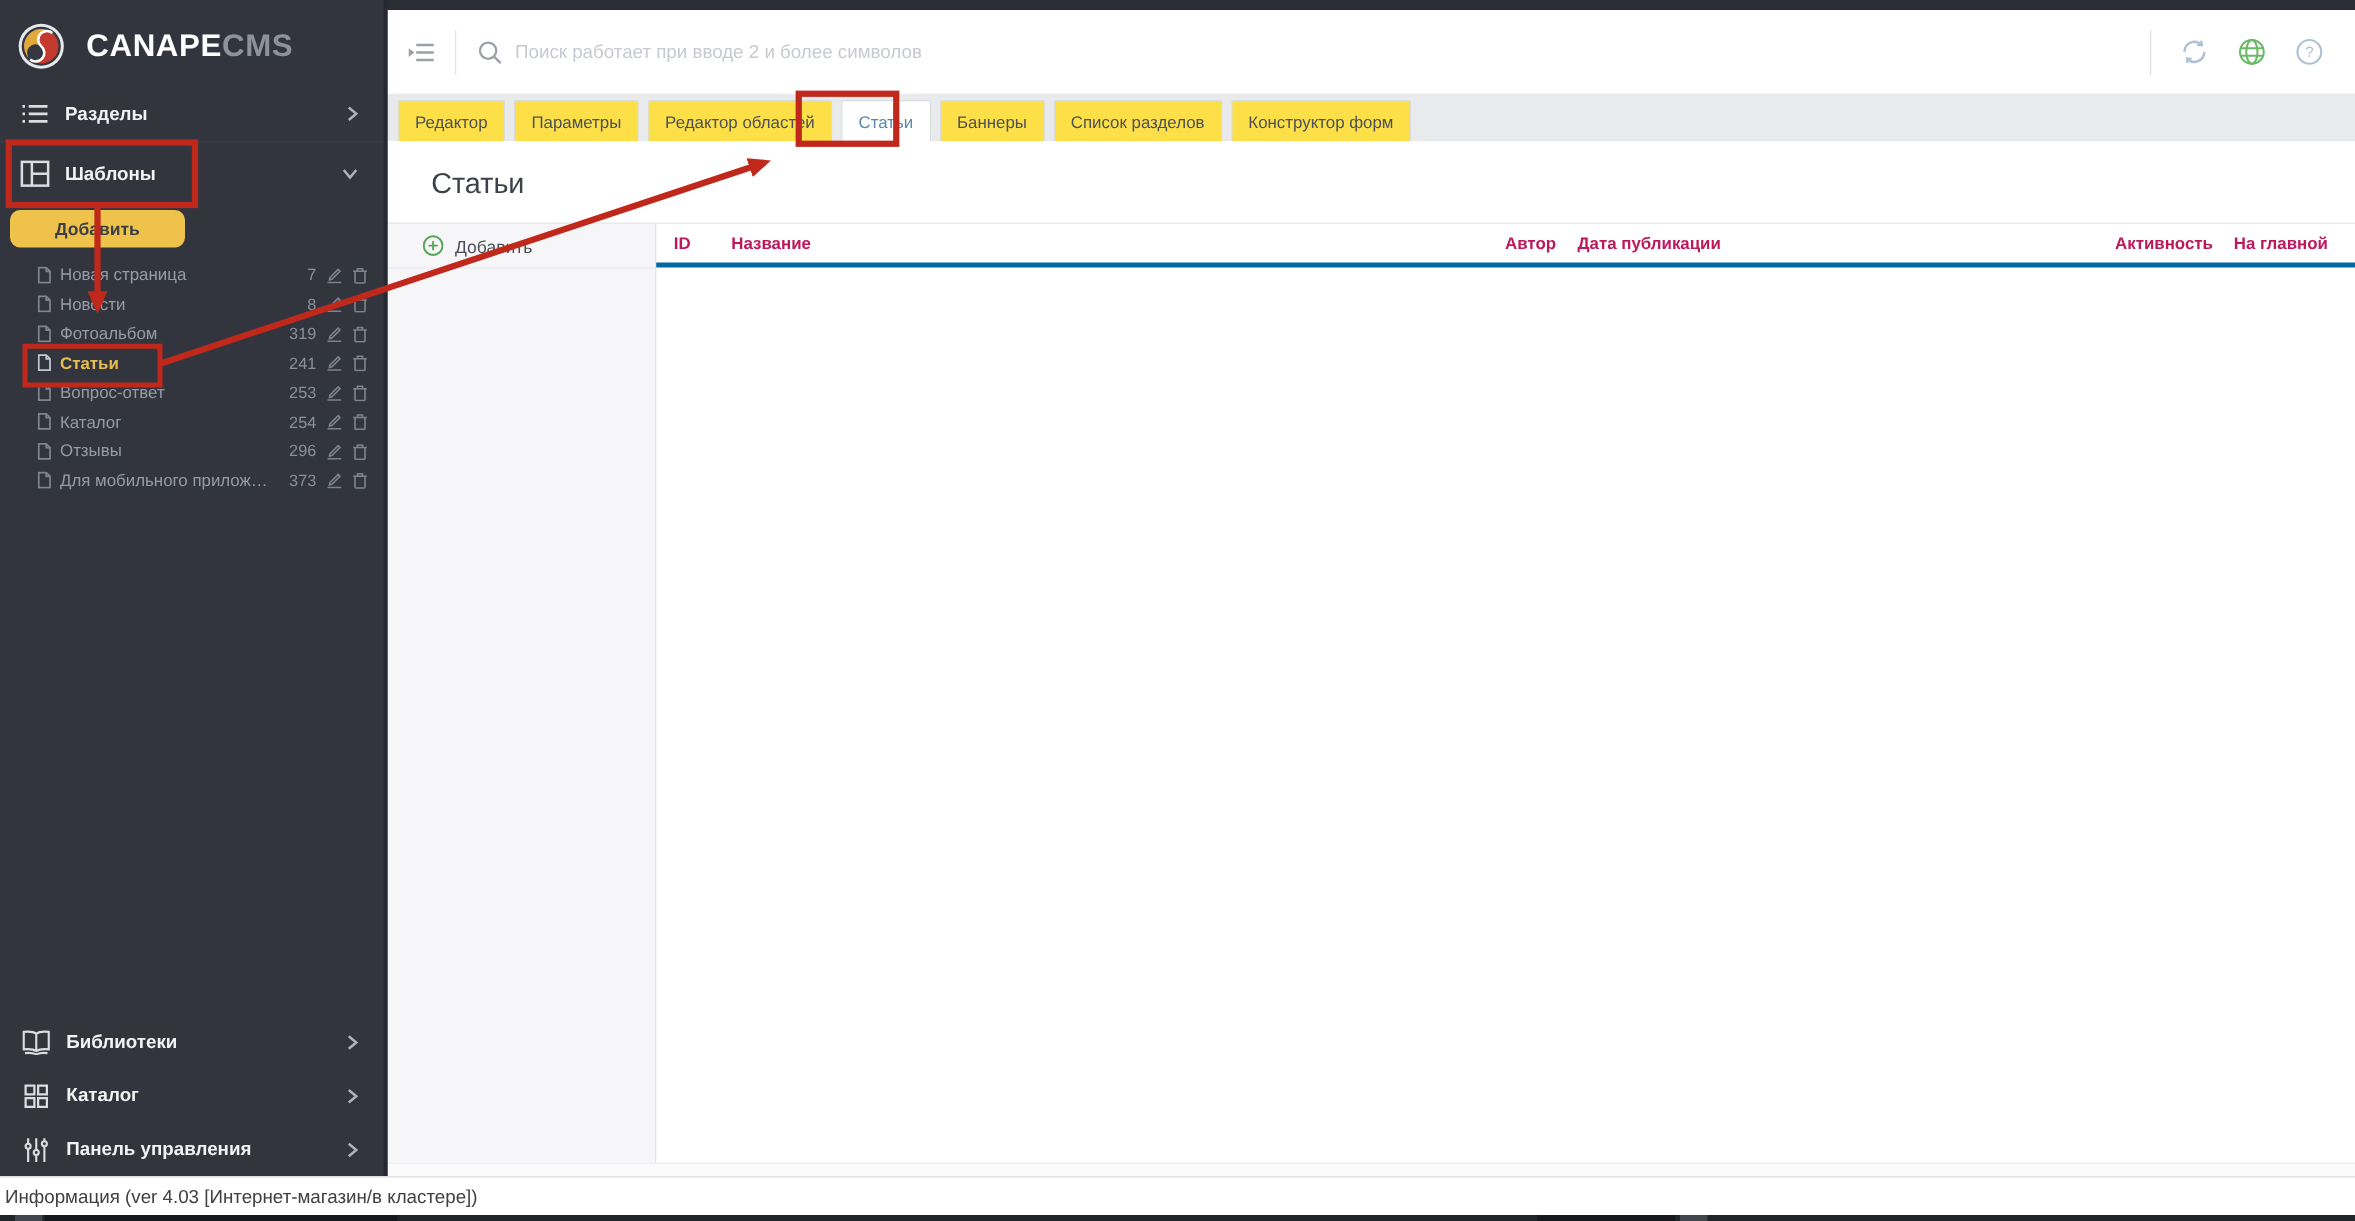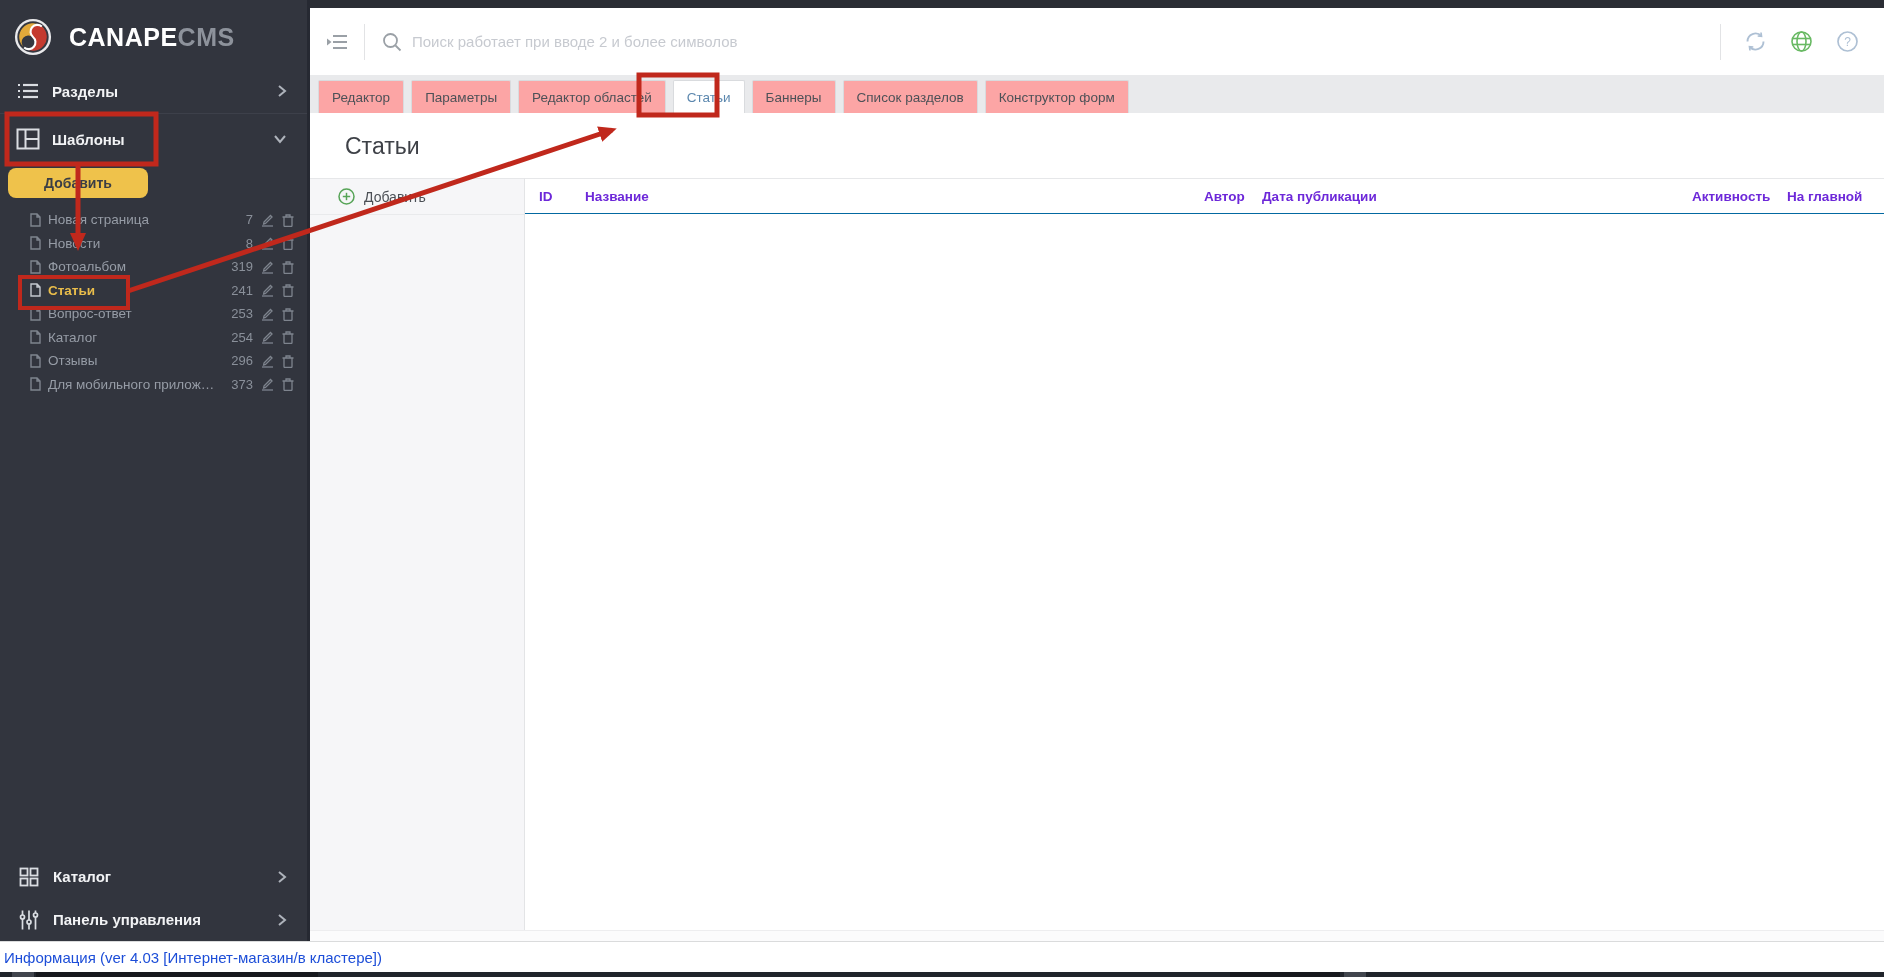--- a/index.html
+++ b/index.html
@@ -78,21 +78,21 @@
   .topbar-right .v-div { margin:0 0 0 0; }
   .icon-btn { margin-left:23px; display:flex; cursor:pointer; }
 
   
   .tabsbar {
     left:310px; top:75px; width:1574px; height:38px; background:#e9eaec;
     display:flex; align-items:flex-end; padding-left:8px;
   }
   .tab {
     height:33px; display:flex; align-items:center; padding:0 13px; margin-right:7px;
-    background:#fca5a5; border:1px solid #d9dbde; border-bottom:none;
+    background:#fde047; border:1px solid #d9dbde; border-bottom:none;
     border-radius:2px 2px 0 0; font-size:13.5px; color:#4d5157; cursor:pointer;
     white-space:nowrap;
   }
   .tab.active { background:#ffffff; color:var(--active-blue); }
 
   
   .content { left:310px; top:113px; width:1574px; height:817px; background:#fff; }
   .page-title { position:absolute; left:35px; top:20px; font-size:23px; font-weight:normal; color:#3e4147; }
   .content-body { position:absolute; left:0; top:65px; right:0; bottom:0; }
   .subpanel {
@@ -102,42 +102,42 @@
   .panel-add-row {
     height:36px; display:flex; align-items:center; padding-left:28px;
     border-bottom:1px solid #e9eaec; cursor:pointer;
   }
   .panel-add-row .plus-icon { display:flex; color:var(--green); }
   .panel-add-row .add-label { margin-left:9px; font-size:14px; color:#4b4f55; }
 
   .table-area { position:absolute; left:215px; top:0; right:0; bottom:0; }
   .thead {
     height:36px; display:flex; align-items:center;
-    border-top:1px solid #e6e7e9; border-bottom:1px solid #0369a1;
-    font-size:13.5px; font-weight:bold; color:#6d28d9;
+    border-top:1px solid #e6e7e9; border-bottom:4px solid #0369a1;
+    font-size:13.5px; font-weight:bold; color:#be185d;
   }
   .th { white-space:nowrap; }
   .th-id       { margin-left:14px; width:46px; }
   .th-name     { width:619px; }
   .th-author   { width:58px; }
   .th-date     { width:430px; }
   .th-active   { width:95px; }
   .th-main     { flex:1; }
 
   .empty-state { margin-top:44px; display:flex; flex-direction:column; align-items:center; }
   .empty-shadow { width:76px; height:10px; border-radius:50%; background:#f4f4f5; margin-top:-6px; }
   .empty-text { margin-top:14px; font-size:15px; color:#c8cbd0; }
 
   
   .content-gap { left:310px; top:930px; width:1574px; height:11px; background:#fbfbfc; border-top:1px solid #ededef; }
   .statusbar {
     left:0; top:941px; width:1884px; height:31px; background:#ffffff;
     border-top:1px solid #dadbdc; display:flex; align-items:center; z-index:6;
   }
-  .status-text { margin-left:4px; font-size:15px; color:#1d4ed8; }
+  .status-text { margin-left:4px; font-size:15px; color:#404040; }
   .taskbar { left:0; top:972px; width:1884px; height:5px; background:#20242b; z-index:7; }
   .taskbar .seg { position:absolute; top:0; height:5px; }
 
   
   .annotations { left:0; top:0; width:1884px; height:977px; z-index:50; pointer-events:none; }
 </style>
 </head>
 <body>
 
 <div class="abs top-strip"></div>
@@ -354,20 +354,33 @@
         </span>
       <span class="row-icon">
           <svg width="12" height="14" viewBox="0 0 12 14">
             <path d="M2 4 h8 v8.5 a1 1 0 0 1 -1 1 h-6 a1 1 0 0 1 -1 -1 z M0.5 4 h11 M4 4 v-2 h4 v2" fill="none" stroke="currentColor" stroke-width="1.3"></path>
           </svg>
         </span>
     </li>
   </ul>
 
   <div class="sidebar-bottom">
+    <div class="bottom-item">
+      <span class="nav-icon">
+        <svg width="24" height="20" viewBox="0 0 24 20">
+            <path d="M12 3 C10 1.5 6.5 1 2 1.5 V15.5 C6.5 15 10 15.5 12 17 C14 15.5 17.5 15 22 15.5 V1.5 C17.5 1 14 1.5 12 3 Z M12 3 V17 M3 18.5 C7 18 10 18.5 12 19.5 C14 18.5 17 18 21 18.5" fill="none" stroke="currentColor" stroke-width="1.7"></path>
+          </svg>
+      </span>
+      <span class="nav-label">Библиотеки</span>
+      <span class="chev">
+          <svg width="10" height="14" viewBox="0 0 10 14">
+            <polyline points="2,2 8,7 2,12" fill="none" stroke="currentColor" stroke-width="2"></polyline>
+          </svg>
+        </span>
+    </div>
     <div class="bottom-item">
       <span class="nav-icon">
         <svg width="20" height="20" viewBox="0 0 20 20">
             <g fill="none" stroke="currentColor" stroke-width="1.8">
               <rect x="1.5" y="1.5" width="7" height="7"></rect>
               <rect x="11.5" y="1.5" width="7" height="7"></rect>
               <rect x="1.5" y="11.5" width="7" height="7"></rect>
               <rect x="11.5" y="11.5" width="7" height="7"></rect>
             </g>
           </svg>

